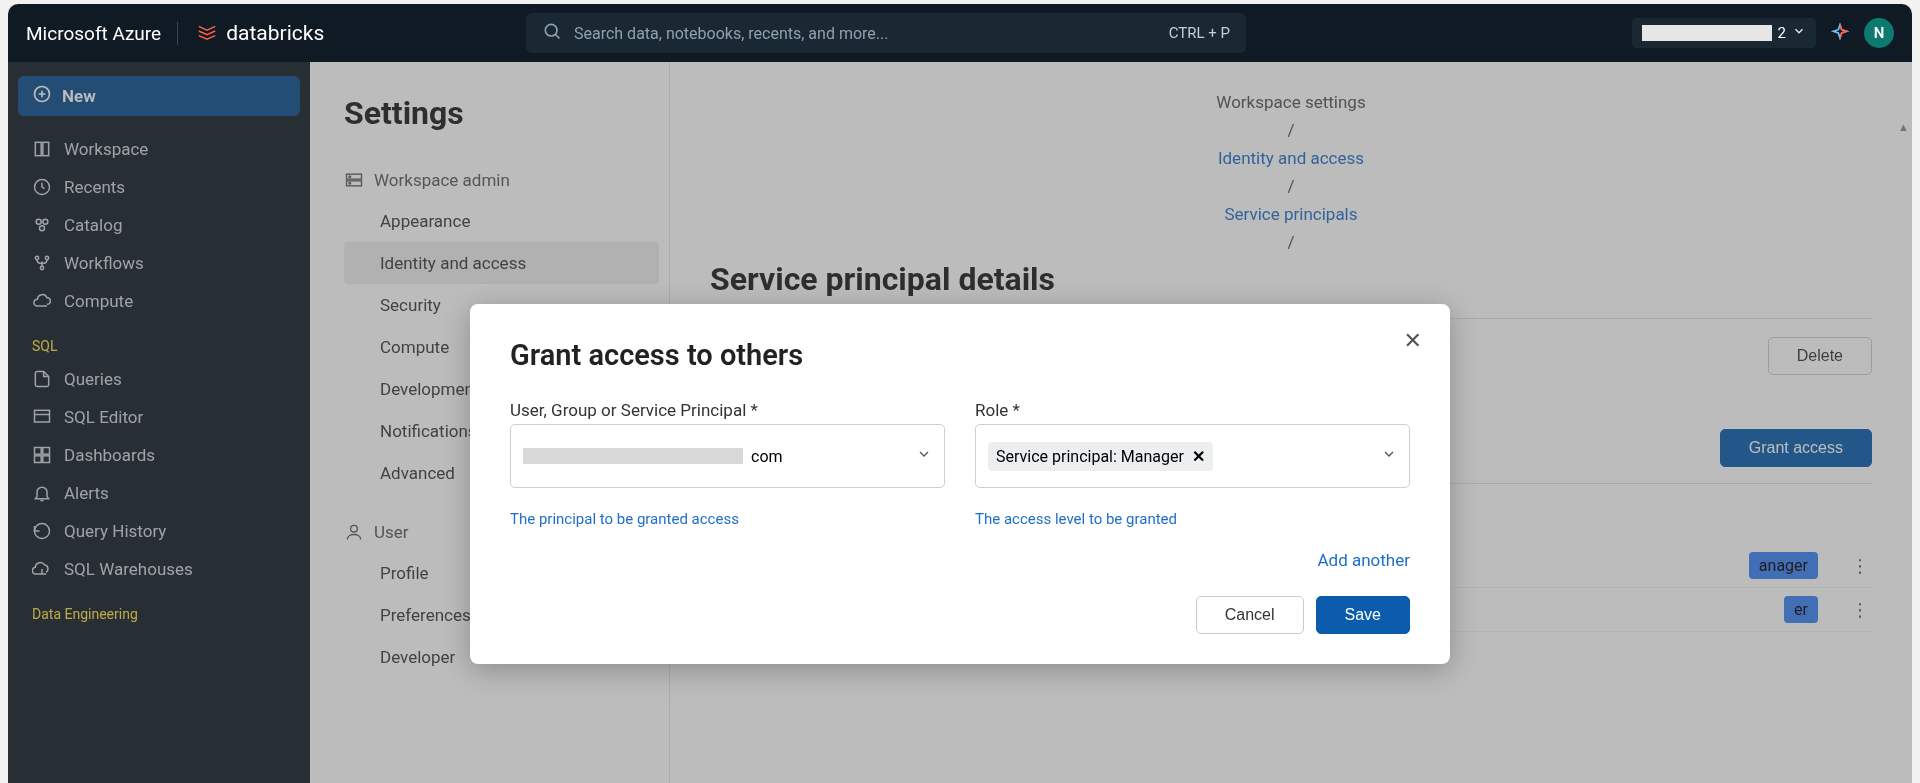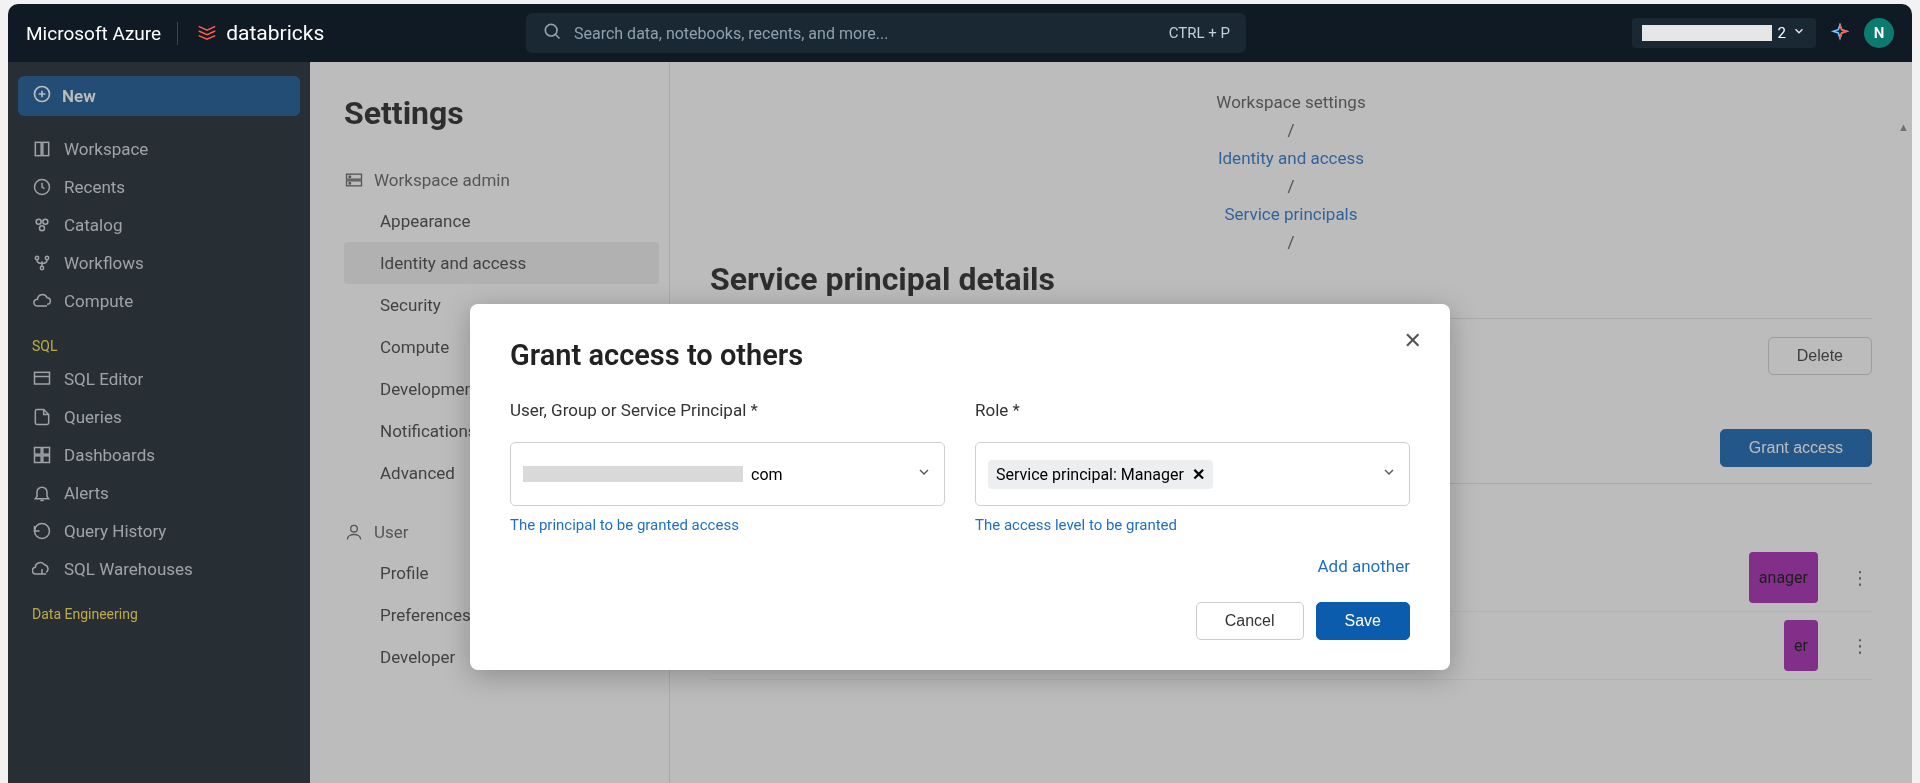--- a/index.html
+++ b/index.html
@@ -234,22 +234,22 @@
   }
   .perm-row {
     display: flex;
     align-items: center;
     padding: 8px 0;
     border-bottom: 1px solid #f0f0f0;
     font-size: 16px;
   }
   .perm-row .spacer { flex: 1; }
   .chip {
-    background: #a21caf;
-    padding: 16px 10px;
+    background: #3b82f6;
+    padding: 4px 10px;
     border-radius: 4px;
     margin-right: 30px;
   }
   .kebab {
     width: 24px;
     text-align: center;
     color: #555;
     font-size: 18px;
     cursor: pointer;
   }
@@ -290,21 +290,21 @@
     border: none;
   }
   .modal-row {
     display: flex;
     gap: 30px;
   }
   .modal-col { flex: 1; }
   .field-label {
     font-size: 17px;
     color: #333;
-    margin-bottom: 22px;
+    margin-bottom: 4px;
   }
   .field-box {
     border: 1px solid #cfcfcf;
     border-radius: 5px;
     height: 64px;
     display: flex;
     align-items: center;
     padding: 0 12px;
     gap: 8px;
     position: relative;
@@ -326,21 +326,21 @@
     display: flex;
     align-items: center;
     gap: 8px;
     font-size: 16px;
     justify-content: flex-end;
   }
   .tag .xrm { font-weight: 600; cursor: pointer; }
   .helper {
     font-size: 15px;
     color: #1f6fc8;
-    margin-top: 10px;
+    margin-top: 22px;
   }
   .add-another {
     text-align: right;
     color: #1f6fc8;
     font-size: 17px;
     margin-top: 22px;
     cursor: pointer;
   }
   .modal-actions {
     display: flex;
@@ -454,31 +454,31 @@
         <svg viewBox="0 0 24 24" fill="none" stroke="#d0d7dd" stroke-width="1.8">
             <path d="M18 16a4 4 0 000-8 6 6 0 00-11.5 2A4 4 0 006 18h12"></path>
           </svg>
         <span>Compute</span>
       </div>
 
       <div class="nav-section">SQL</div>
 
       <div class="nav-item">
         <svg viewBox="0 0 24 24" fill="none" stroke="#d0d7dd" stroke-width="1.8">
+            <path d="M14 3H6a2 2 0 00-2 2v14a2 2 0 002 2h12a2 2 0 002-2V9z"></path>
+            <polyline points="14 3 14 9 20 9"></polyline>
+          </svg>
+        <span>Queries</span>
+      </div>
+      <div class="nav-item">
+        <svg viewBox="0 0 24 24" fill="none" stroke="#d0d7dd" stroke-width="1.8">
             <rect x="3" y="4" width="18" height="14"></rect>
             <line x1="3" y1="9" x2="21" y2="9"></line>
           </svg>
         <span>SQL Editor</span>
-      </div>
-      <div class="nav-item">
-        <svg viewBox="0 0 24 24" fill="none" stroke="#d0d7dd" stroke-width="1.8">
-            <path d="M14 3H6a2 2 0 00-2 2v14a2 2 0 002 2h12a2 2 0 002-2V9z"></path>
-            <polyline points="14 3 14 9 20 9"></polyline>
-          </svg>
-        <span>Queries</span>
       </div>
       <div class="nav-item">
         <svg viewBox="0 0 24 24" fill="none" stroke="#d0d7dd" stroke-width="1.8">
             <rect x="3" y="3" width="8" height="8"></rect>
             <rect x="13" y="3" width="8" height="8"></rect>
             <rect x="3" y="13" width="8" height="8"></rect>
             <rect x="13" y="13" width="8" height="8"></rect>
           </svg>
         <span>Dashboards</span>
       </div>

